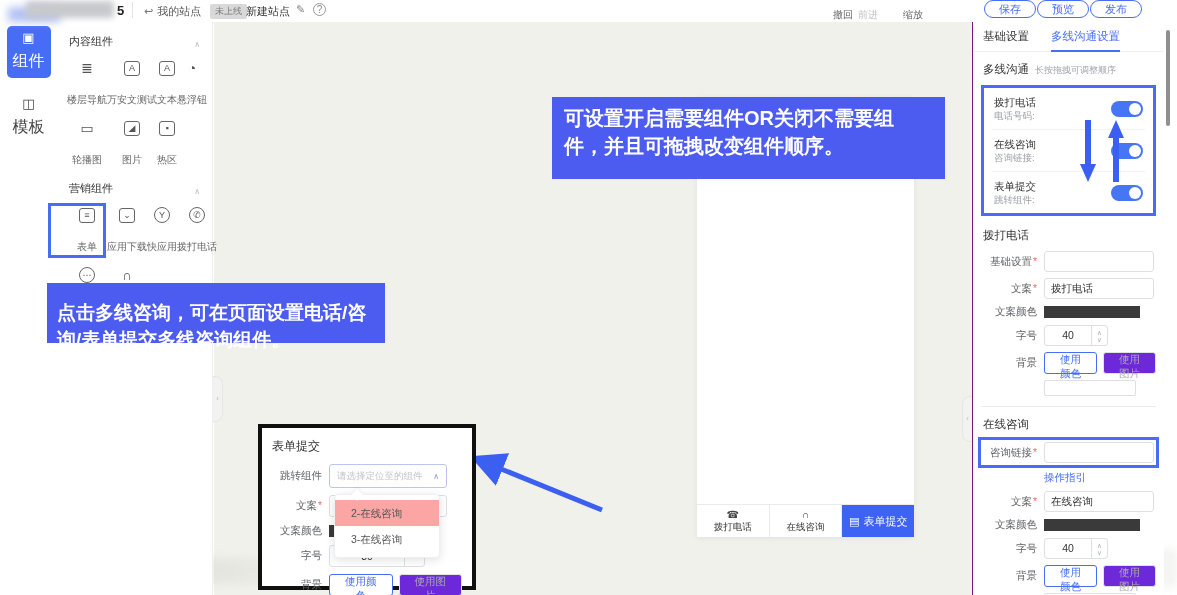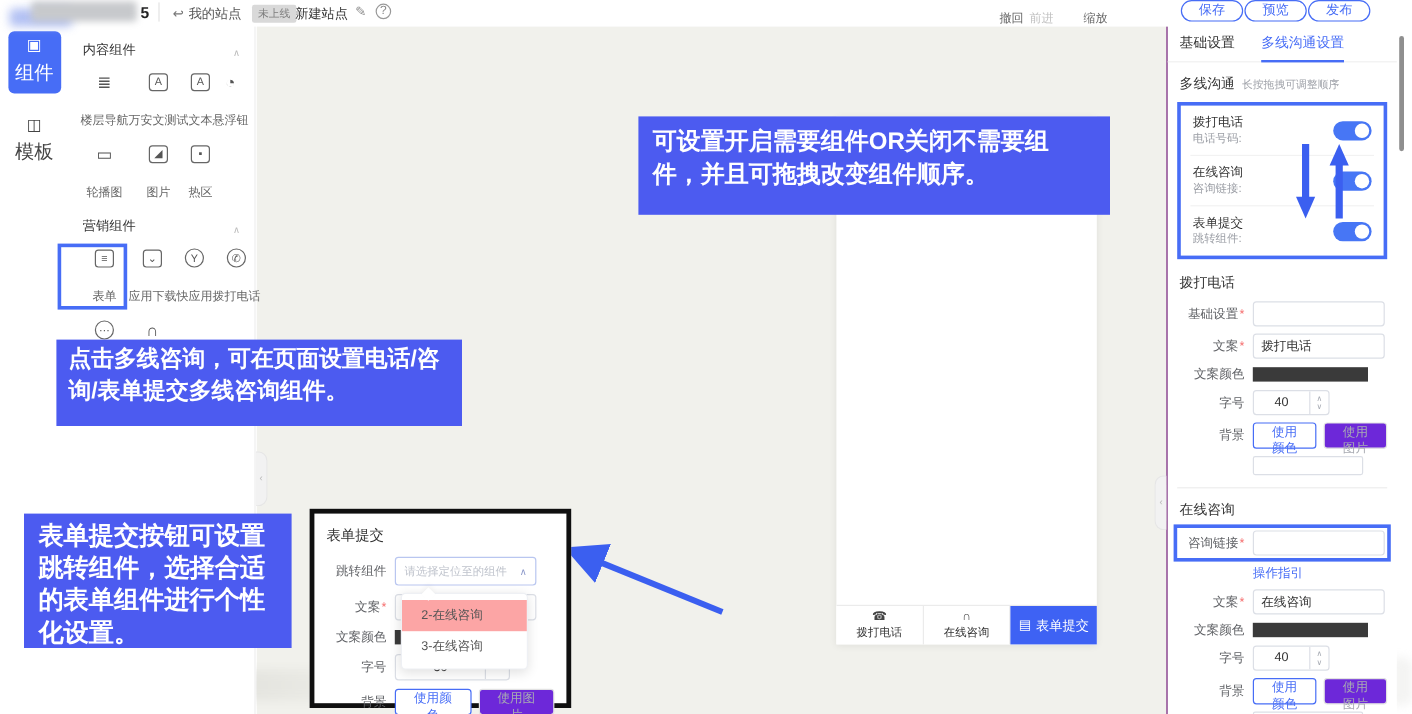--- a/index.html
+++ b/index.html
@@ -52,22 +52,22 @@
   .pbar{position:absolute;left:0;bottom:0;width:100%;height:33px;display:flex;border-top:1px solid #ebebeb;background:#fff}
   .pcell{flex:1;display:flex;flex-direction:column;align-items:center;justify-content:center;border-right:1px solid #ebebeb;cursor:pointer}
   .pcell .ic{font-size:10px;color:#444;line-height:11px}
   .pcell .lb{font-size:9.5px;color:#333;margin-top:1px}
   .pcell.blue{flex-direction:row;background:#3e62f4;border-right:none;gap:4px}
   .pcell.blue .ic{color:#fff;font-size:11px}
   .pcell.blue .lb{color:#fff;font-size:11px;margin-top:0}
 
   
   .anno{position:absolute;background:#4c5bf0;color:#fff;font-weight:bold;z-index:20;line-height:1.42}
-  .anno.top{left:532px;top:97px;width:393px;height:82px;font-size:20px;padding:7px 12px}
-  .anno.left{left:47px;top:283px;width:338px;height:72px;font-size:19px;padding:4px 10px}
+  .anno.top{left:552px;top:97px;width:393px;height:82px;font-size:20px;padding:7px 12px}
+  .anno.left{left:47px;top:283px;width:338px;height:60px;font-size:19px;padding:17px 10px}
   .anno.bl{left:20px;top:428px;width:223px;height:112px;font-size:21px;padding:6px 12px;line-height:1.28}
 
   
   .formpanel{position:absolute;left:258px;top:424px;width:218px;height:166px;background:#fff;border:4px solid #101010;z-index:22;padding:10px 10px 0 8px}
   .fp-title{font-size:12px;color:#333;margin:0 0 9px 2px}
   .fp-row{display:flex;align-items:center;margin-bottom:7px}
   .fp-lab{width:52px;min-width:52px;text-align:right;color:#606266;font-size:10.5px;margin-right:7px;white-space:nowrap}
   .fp-select{width:118px;height:24px;border:1px solid #b9c6f0;border-radius:3px;display:flex;align-items:center;justify-content:space-between;padding:0 7px;cursor:pointer}
   .fp-select .ph{color:#bfc3cc;font-size:9.5px;white-space:nowrap}
   .fp-select .ca{color:#8a97c9;font-size:8px}
@@ -258,21 +258,20 @@
           <span class="pit-ic">∩</span>
           <span class="pit-lb">在线咨询</span>
         </div>
     </div>
   </div>
   <div class="hl-box"></div>
   <div class="panel-handle"><span>‹</span></div>
 
   <div class="anno top">可设置开启需要组件OR关闭不需要组件，并且可拖拽改变组件顺序。</div>
   <div class="anno left">点击多线咨询，可在页面设置电话/咨询/表单提交多线咨询组件。</div>
-  <div class="anno bl">表单提交按钮可设置跳转组件，选择合适的表单组件进行个性化设置。</div>
 
   <div class="formpanel">
     <div class="fp-title">表单提交</div>
     <div class="fp-row">
       <span class="fp-lab">跳转组件</span>
       <div class="fp-select">
         <span class="ph">请选择定位至的组件</span>
         <span class="ca">∧</span>
       </div>
     </div>

